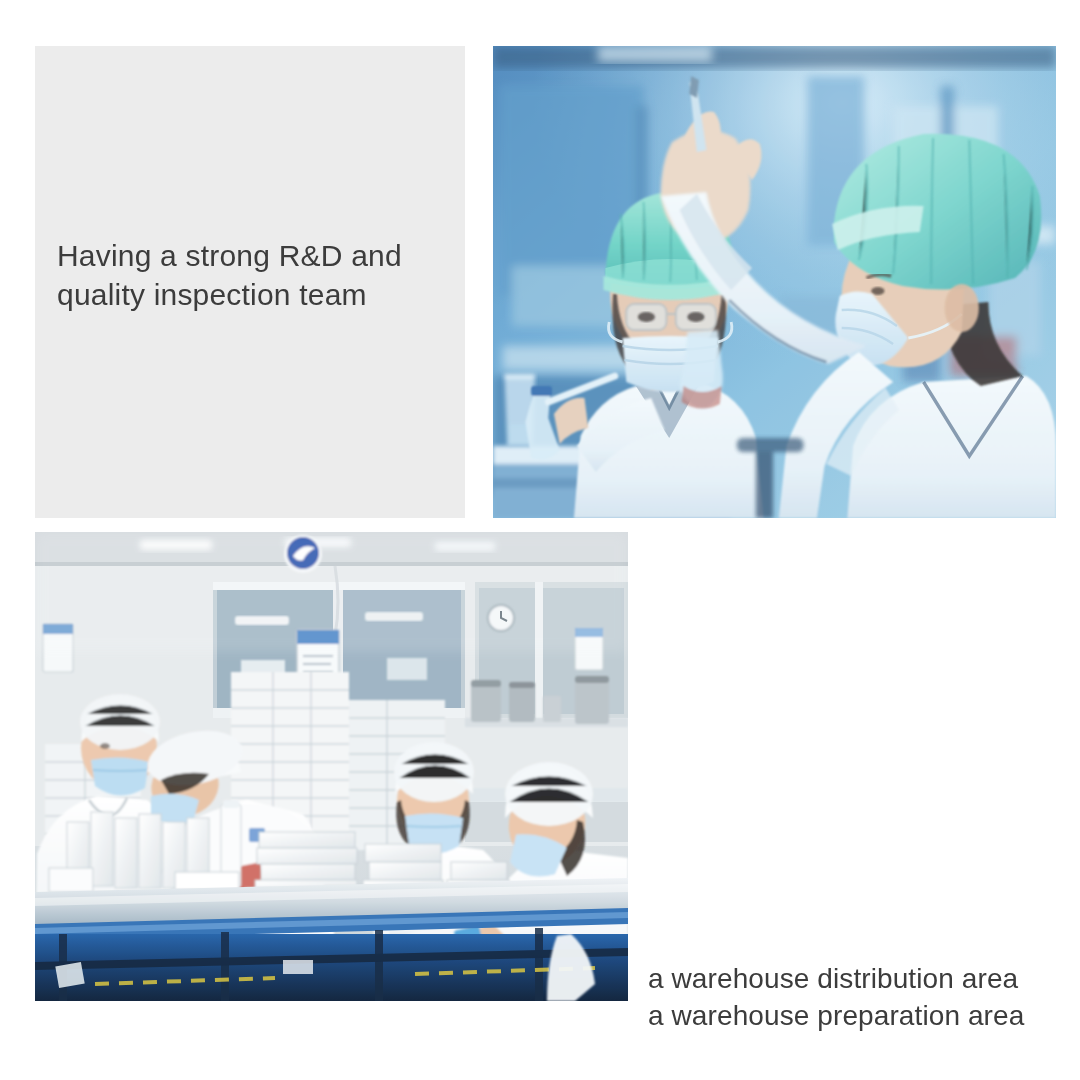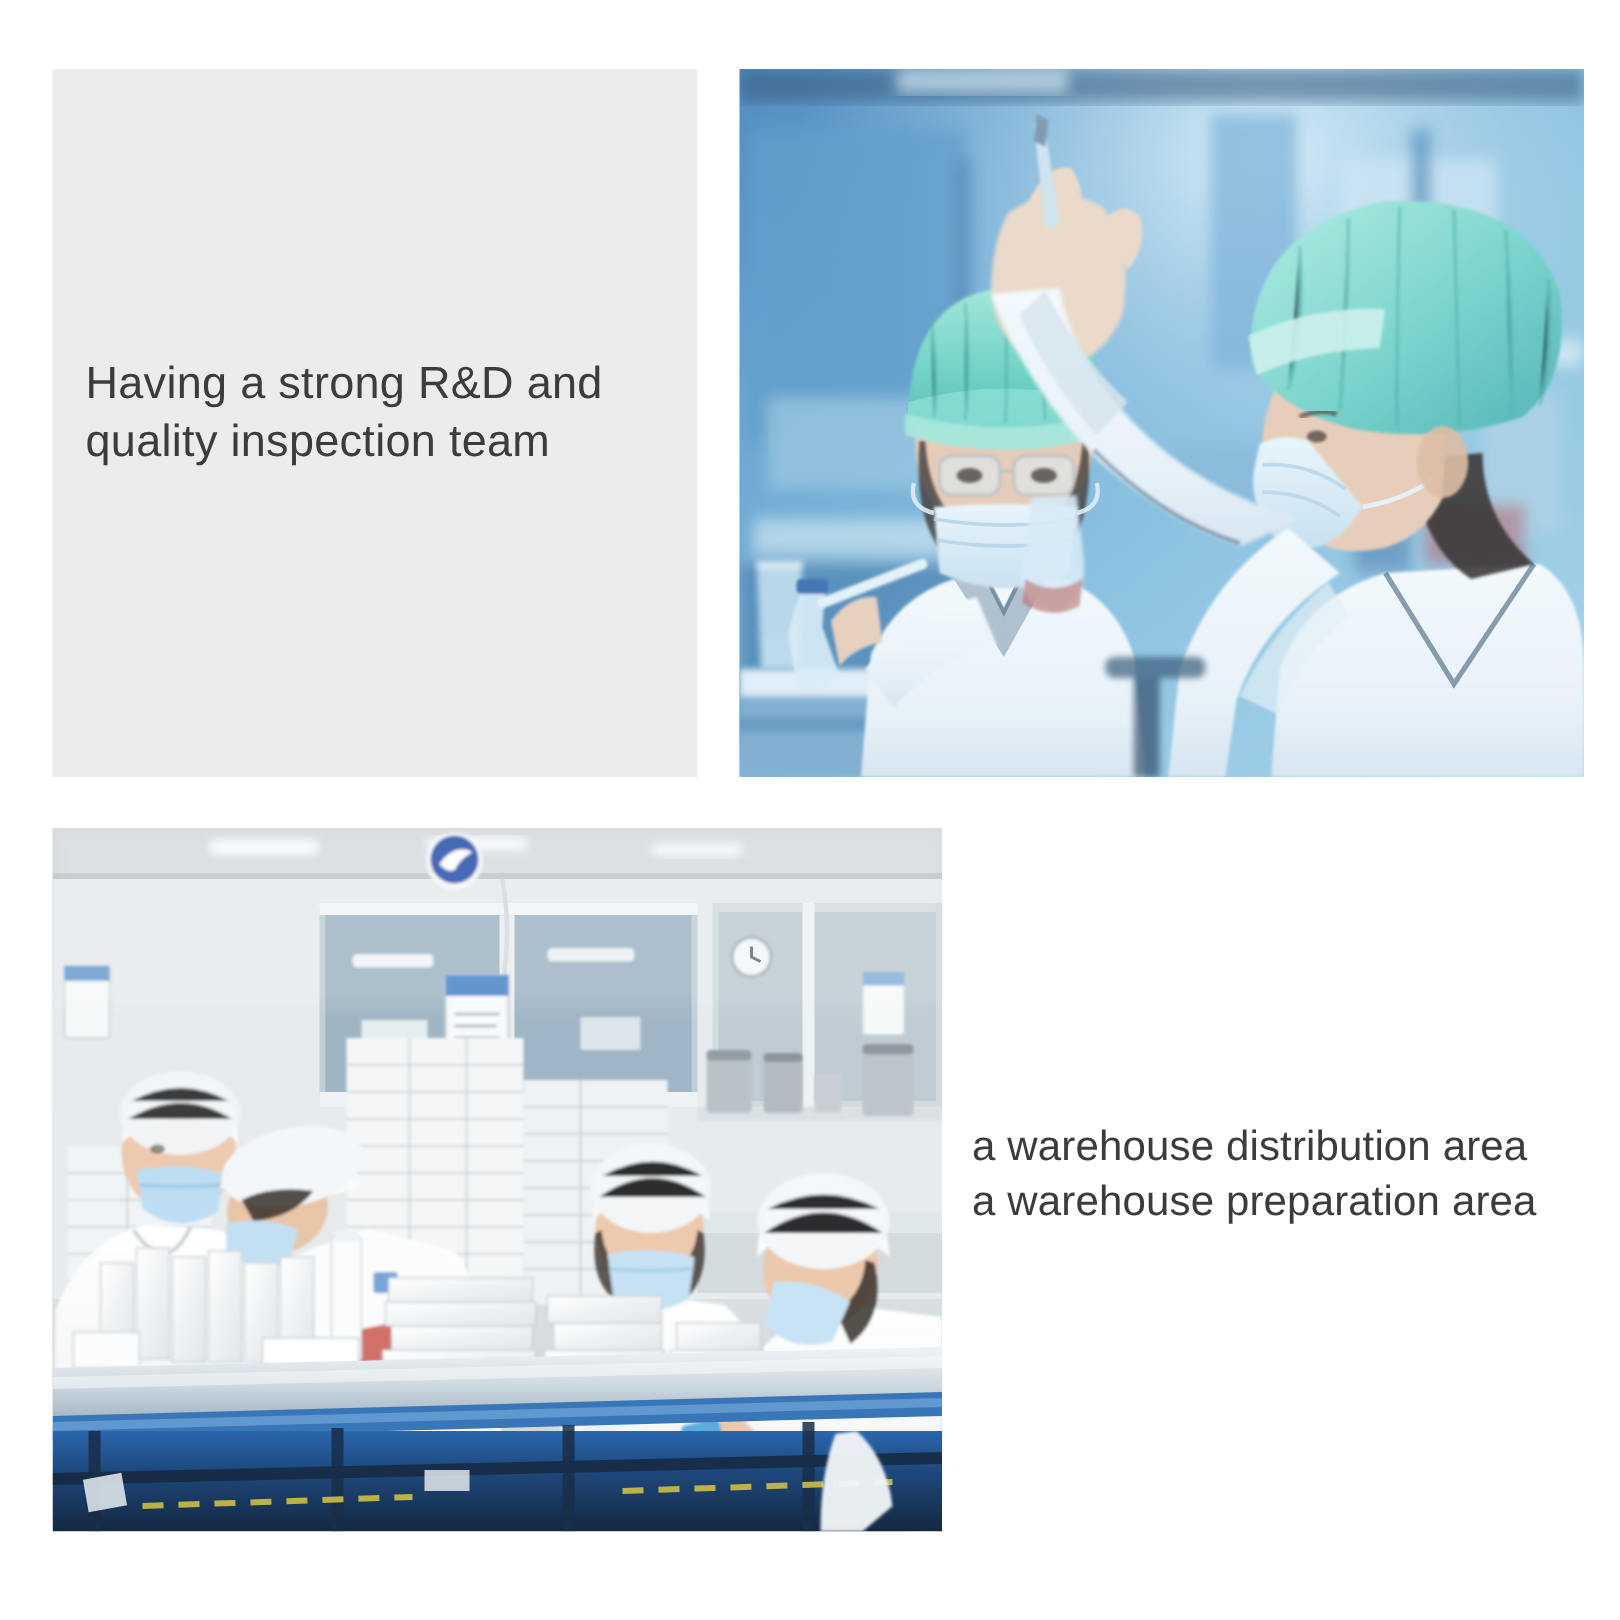--- a/index.html
+++ b/index.html
@@ -51,26 +51,26 @@
     flex: 1 1 auto;
     position: relative;
     overflow: hidden;
     background: #6ba8d8;
   }
 
   
   .section-bottom {
     position: absolute;
     left: 35px;
-    top: 552px;
+    top: 532px;
     width: 976px;
     height: 469px;
     display: flex;
     flex-direction: row;
-    align-items: flex-start;
+    align-items: center;
   }
   .bottom-photo {
     flex: 0 0 593px;
     position: relative;
     overflow: hidden;
     background: #cfd6da;
   }
   .bottom-text-panel {
     flex: 1 1 auto;
     position: relative;

